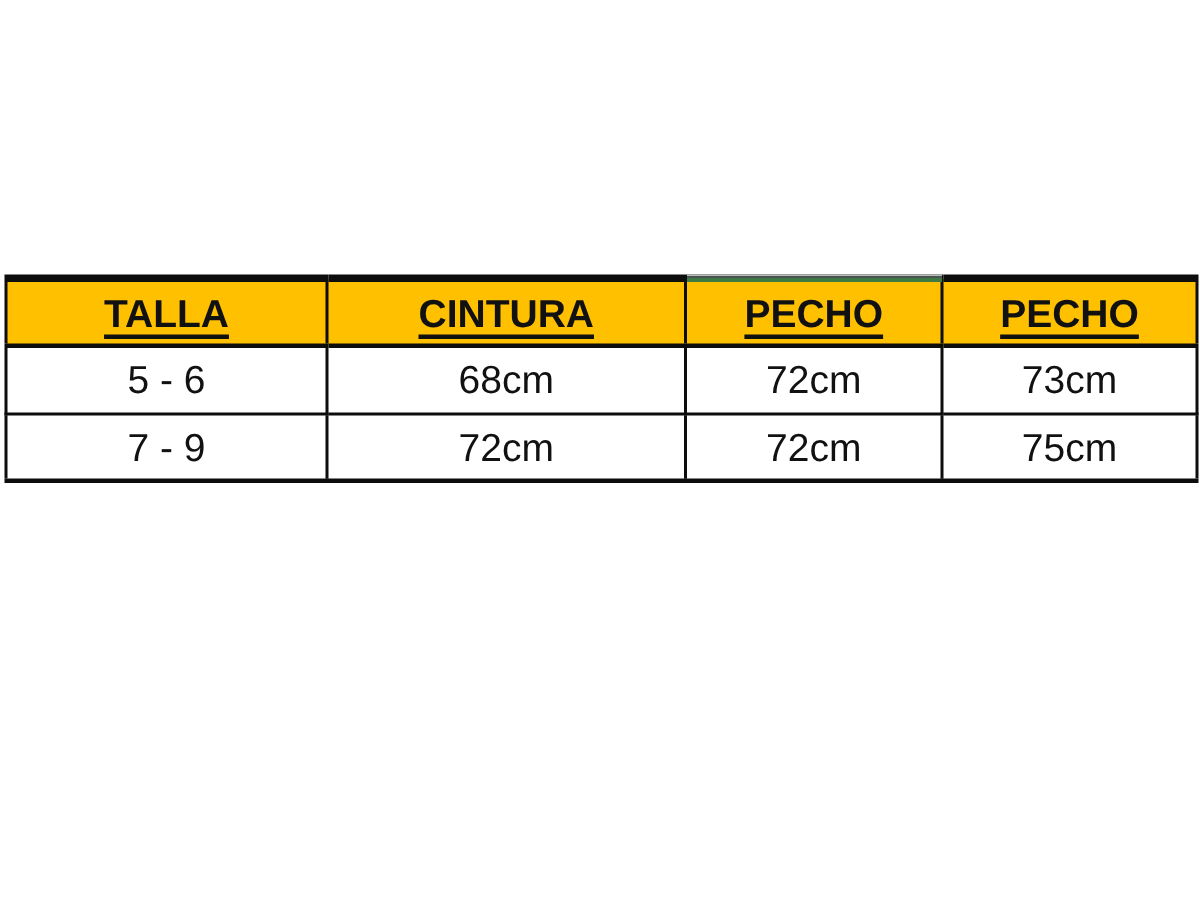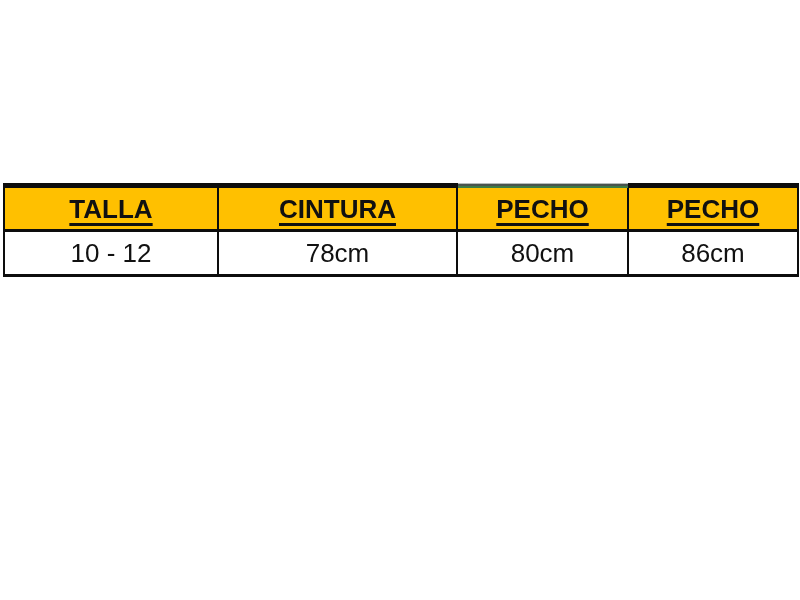--- a/index.html
+++ b/index.html
@@ -72,23 +72,29 @@
     <thead>
       <tr>
         <th><span class="hlabel">TALLA</span></th>
         <th><span class="hlabel">CINTURA</span></th>
         <th><span class="hlabel">PECHO</span></th>
         <th><span class="hlabel">PECHO</span></th>
       </tr>
     </thead>
     <tbody>
       <tr>
-        <td>10 - 12</td>
-        <td>78cm</td>
-        <td>80cm</td>
-        <td>86cm</td>
+        <td>5 - 6</td>
+        <td>68cm</td>
+        <td>72cm</td>
+        <td>73cm</td>
+      </tr>
+      <tr>
+        <td>7 - 9</td>
+        <td>72cm</td>
+        <td>72cm</td>
+        <td>75cm</td>
       </tr>
     </tbody>
   </table>
 
   <div class="pecho-accent"></div>
 
 </div>
 
 </body></html>

